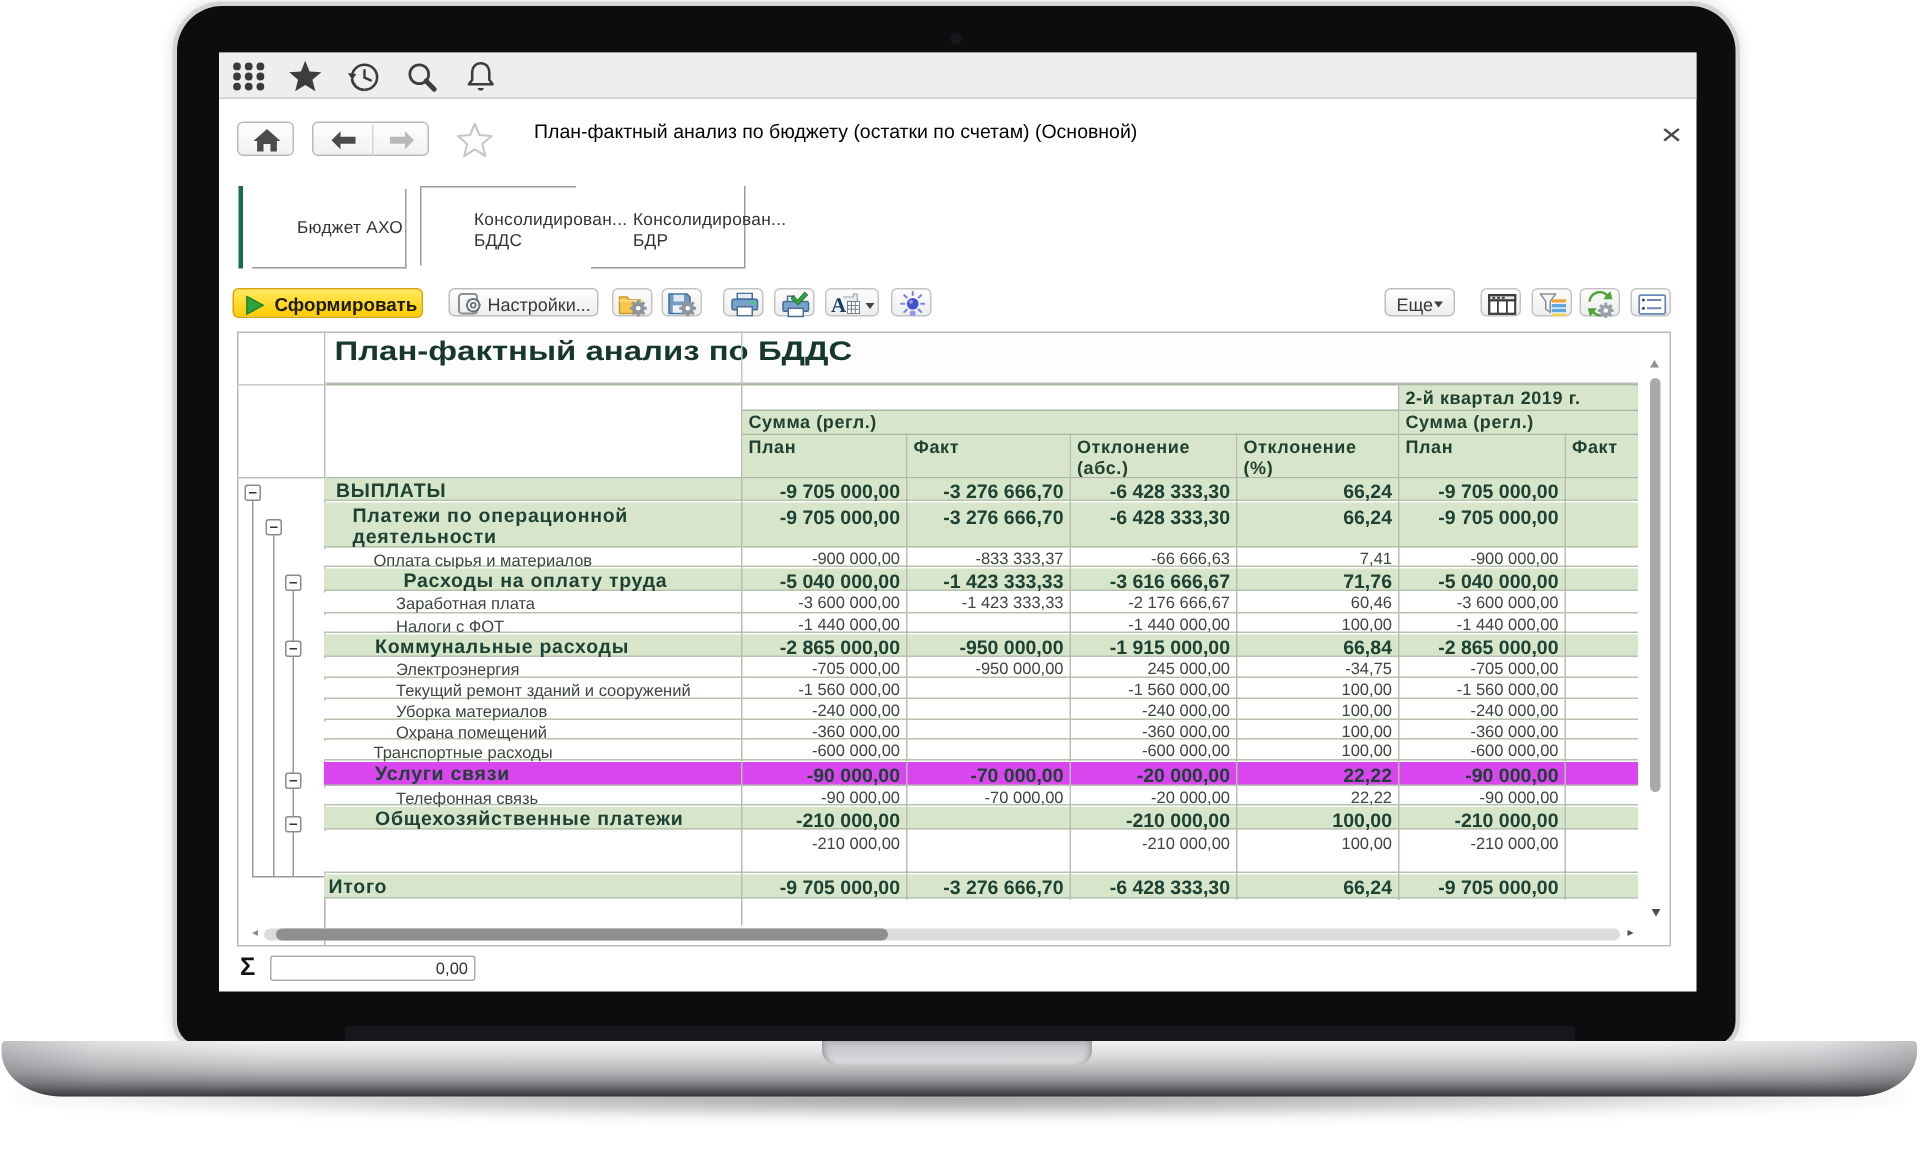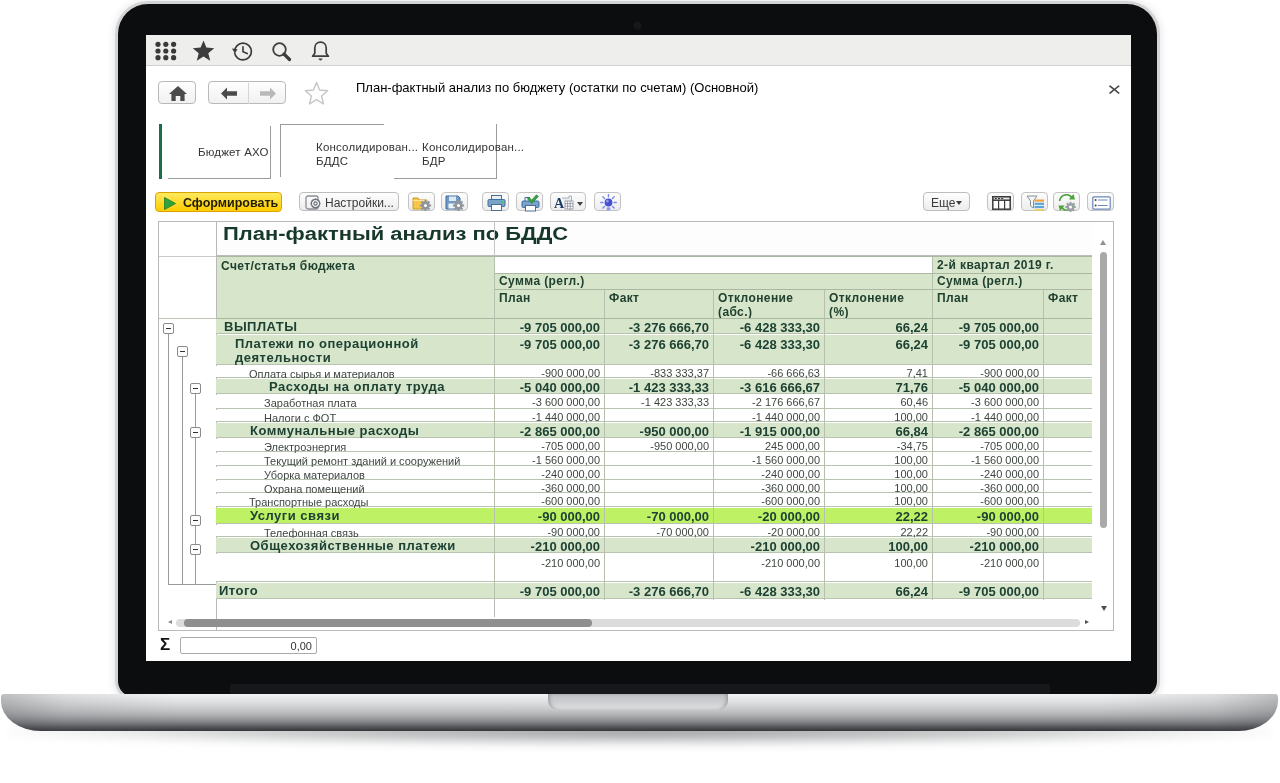--- a/index.html
+++ b/index.html
@@ -274,23 +274,20 @@
 
   <div style="position:absolute;left:70px;top:187px;width:1px;height:408px;background:#b9b9b9;"></div>
   <div style="position:absolute;left:13px;top:221px;width:57px;height:1px;background:#c9c9c9;"></div>
   <div style="position:absolute;left:13px;top:283px;width:57px;height:1px;background:#bcc4b6;"></div>
 
   <div style="position:absolute;left:71px;top:187px;width:875px;height:34px;background:#fdfdfd;border-bottom:1px solid #bcbcbc;">
     <span style="position:absolute;left:6px;top:2px;font-size:18px;font-weight:bold;color:#16382a;white-space:nowrap;transform:scaleX(1.22);transform-origin:0 0;">План-фактный анализ по БДДС</span>
     <div style="position:absolute;left:277px;top:0;width:1px;height:35px;background:#c6c6c6;"></div>
   </div>
 
-  <div class="hcell" style="left:71px;top:222px;width:277px;height:61px;">
-      <span style="position:absolute;left:4px;top:2px;">Счет/статья бюджета</span>
-    </div>
   <div class="hcell" style="left:787px;top:222px;width:159px;height:16px;">
       <span style="position:absolute;left:4px;top:1px;">2-й квартал 2019 г.</span>
     </div>
   <div class="hcell" style="left:349px;top:239px;width:437px;height:15px;">
       <span style="position:absolute;left:4px;top:0;">Сумма (регл.)</span>
     </div>
   <div class="hcell" style="left:787px;top:239px;width:159px;height:15px;">
       <span style="position:absolute;left:4px;top:0;">Сумма (регл.)</span>
     </div>
   <div class="hcell" style="left:349px;top:255px;width:109px;height:28px;">
@@ -401,21 +398,21 @@
       <span class="num" style="right:164px;top:1px;">100,00</span>
       <span class="num" style="right:53px;top:1px;">-360 000,00</span>
     </div>
 <div class="row r" style="top:459px;height:13px;background:#fff;">
       <span class="lab" style="left:33px;top:1px;white-space:nowrap;">Транспортные расходы</span>
       <span class="num" style="right:492px;top:1px;">-600 000,00</span>
       <span class="num" style="right:272px;top:1px;">-600 000,00</span>
       <span class="num" style="right:164px;top:1px;">100,00</span>
       <span class="num" style="right:53px;top:1px;">-600 000,00</span>
     </div>
-<div class="row b" style="top:473px;height:16px;background:#bef264;">
+<div class="row b" style="top:473px;height:16px;background:#d946ef;">
       <span class="lab" style="left:34px;top:1px;white-space:nowrap;">Услуги связи</span>
       <span class="num" style="right:492px;top:1px;">-90 000,00</span>
       <span class="num" style="right:383px;top:1px;">-70 000,00</span>
       <span class="num" style="right:272px;top:1px;">-20 000,00</span>
       <span class="num" style="right:164px;top:1px;">22,22</span>
       <span class="num" style="right:53px;top:1px;">-90 000,00</span>
     </div>
 <div class="row r" style="top:490px;height:12px;background:#fff;">
       <span class="lab" style="left:48px;top:1px;white-space:nowrap;">Телефонная связь</span>
       <span class="num" style="right:492px;top:1px;">-90 000,00</span>

